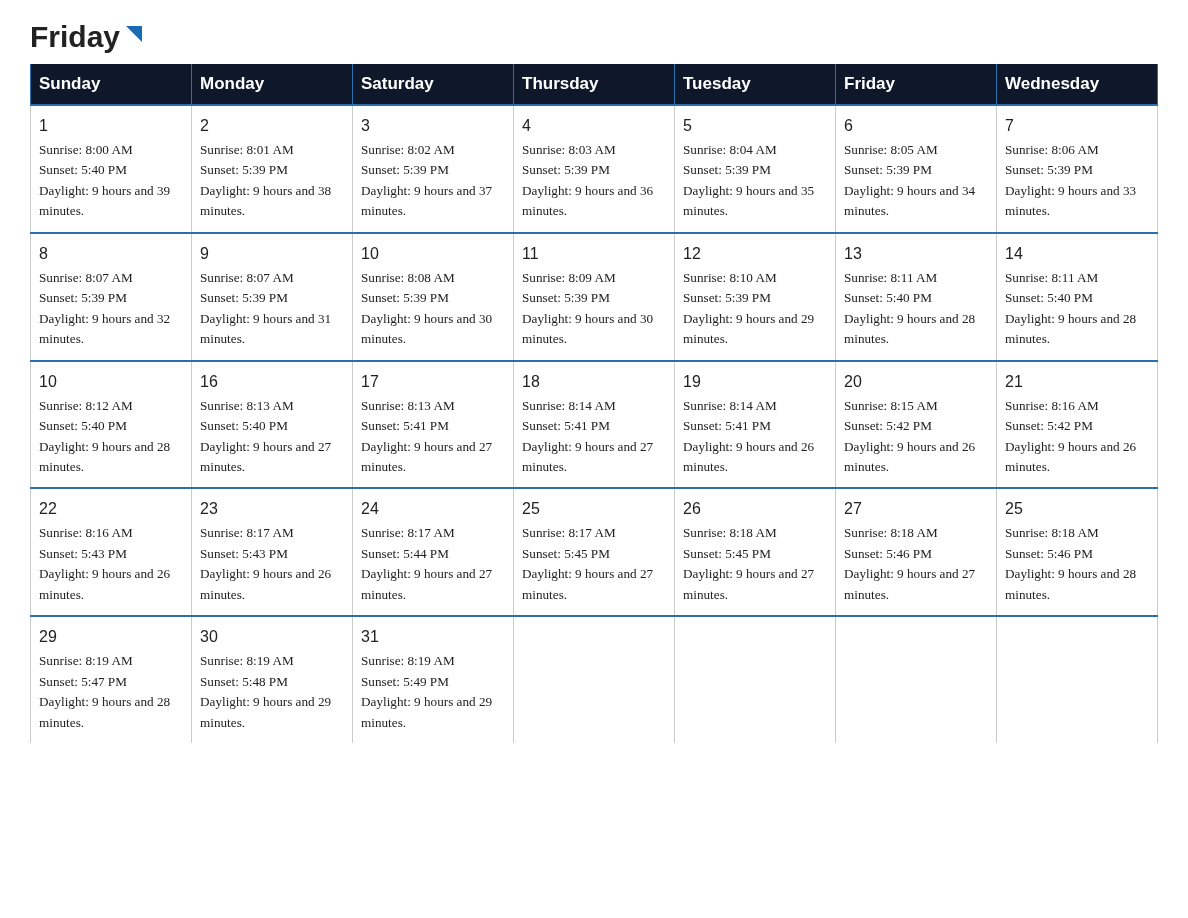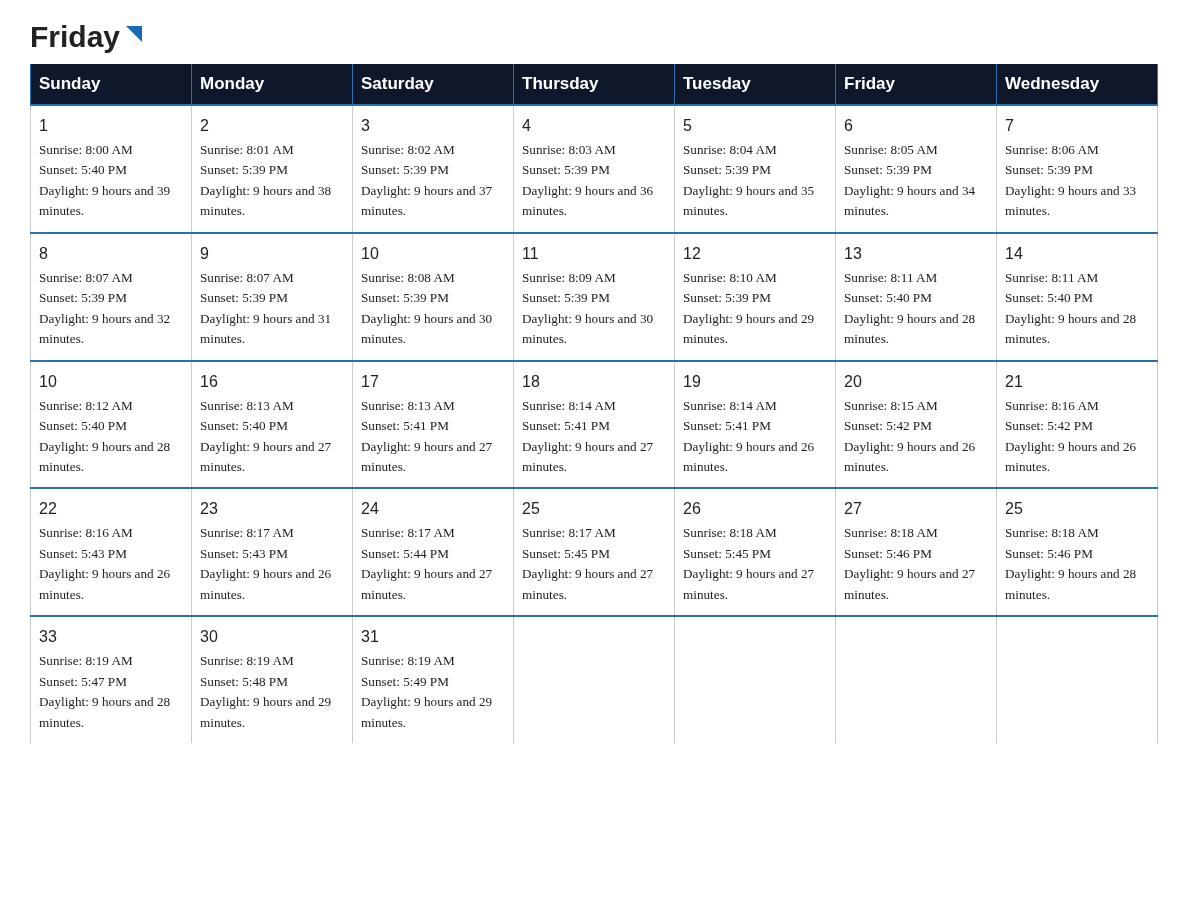--- a/index.html
+++ b/index.html
@@ -239,21 +239,21 @@
           <span class="day-num">27</span>
           <div class="day-info">Sunrise: 8:18 AM<br>Sunset: 5:46 PM<br>Daylight: 9 hours and 27 minutes.</div>
         </td>
         <td>
           <span class="day-num">25</span>
           <div class="day-info">Sunrise: 8:18 AM<br>Sunset: 5:46 PM<br>Daylight: 9 hours and 28 minutes.</div>
         </td>
       </tr>
       <tr>
         <td>
-          <span class="day-num">33</span>
+          <span class="day-num">29</span>
           <div class="day-info">Sunrise: 8:19 AM<br>Sunset: 5:47 PM<br>Daylight: 9 hours and 28 minutes.</div>
         </td>
         <td>
           <span class="day-num">30</span>
           <div class="day-info">Sunrise: 8:19 AM<br>Sunset: 5:48 PM<br>Daylight: 9 hours and 29 minutes.</div>
         </td>
         <td>
           <span class="day-num">31</span>
           <div class="day-info">Sunrise: 8:19 AM<br>Sunset: 5:49 PM<br>Daylight: 9 hours and 29 minutes.</div>
         </td>

